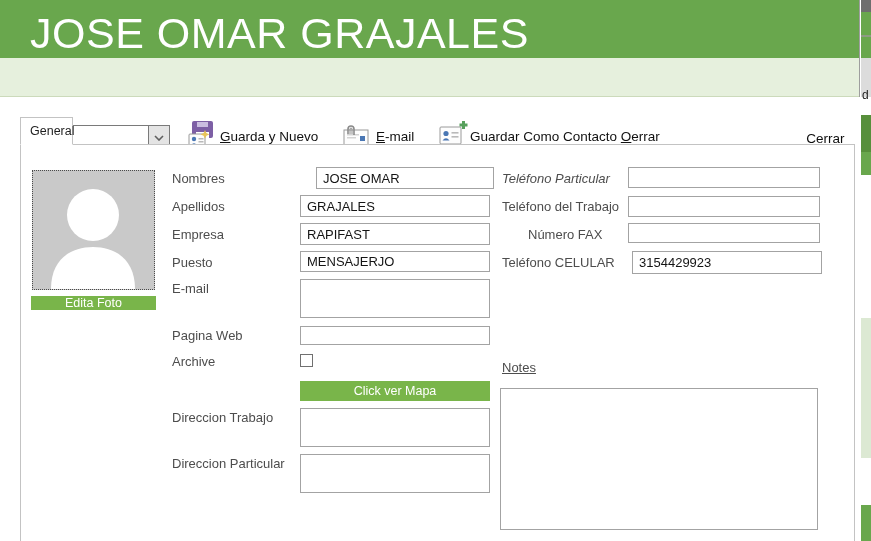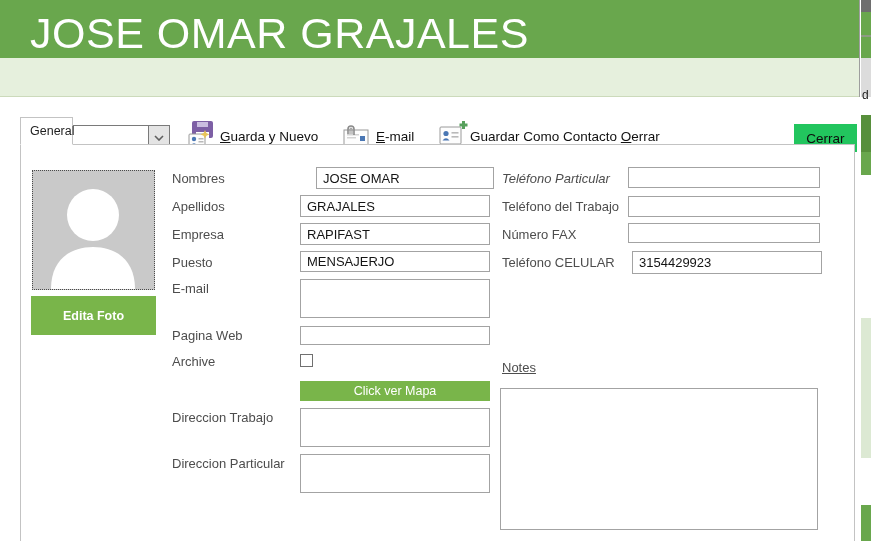--- a/index.html
+++ b/index.html
@@ -16,37 +16,37 @@
   .toolbar { position:absolute; left:0; top:58px; width:860px; height:39px;
              background:#e6f0dd; border-bottom:1px solid #ccdabb; }
   .tb-text { position:absolute; top:71px; font-size:13.5px; color:#111; white-space:nowrap; cursor:default; }
   .tb-text .key { text-decoration:underline; }
   .combo { position:absolute; left:68px; top:67px; width:102px; height:25px; background:#fff;
            border:1px solid #7a7a7a; }
   .combo-btn { position:absolute; right:0; top:0; width:21px; height:23px; background:#e4e4e4;
                border-left:1px solid #7a7a7a; display:flex; align-items:center; justify-content:center; }
   .combo-val { position:absolute; left:4px; top:3px; font-size:13px; color:#111; }
   .tb-icon { position:absolute; }
-  .close-btn { position:absolute; left:794px; top:66px; width:63px; height:28px; background:#22c55e;
+  .close-btn { position:absolute; left:794px; top:66px; width:63px; height:28px; background:#ffffff;
                border:none; font-family:inherit; font-size:13.5px; color:#0d0d0d; cursor:pointer; }
   .close-btn .key { text-decoration:underline; }
 
   
   .tab { position:absolute; left:20px; top:117px; width:53px; height:28px; background:#fff;
          border:1px solid #c3c3c3; border-bottom:1px solid #fff; z-index:3;
          font-size:12.5px; color:#1e1e1e; line-height:26px; padding-left:9px; cursor:pointer; }
   .panel { position:absolute; left:20px; top:144px; width:835px; height:410px;
            border:1px solid #c3c3c3; background:#fff; z-index:1; }
 
   
   .photo { position:absolute; left:32px; top:170px; width:123px; height:120px; background:#c9c9c9;
            border:1px dotted #4a4a4a; z-index:2; cursor:pointer; }
   .btn-green { position:absolute; background:#79b54a; border:none; color:#fff; font-family:inherit;
                font-size:12.5px; text-align:center; cursor:pointer; z-index:2; }
-  .edit-photo { left:31px; top:296px; width:125px; height:39px;font-weight:bold; }
+  .edit-photo { left:31px; top:296px; width:125px; height:14px; }
   .mapa { left:300px; top:381px; width:190px; height:20px; }
 
   
   .lbl { position:absolute; font-size:13px; color:#4d4d4d; white-space:nowrap; z-index:2; cursor:default; }
   .inp { position:absolute; border:1px solid #a3a3a3; background:#fff; font-family:inherit;
          font-size:13px; color:#141414; padding:0 6px; z-index:2; }
   textarea.inp { resize:none; padding:3px 6px; overflow:hidden; }
   .chk { position:absolute; left:300px; top:354px; width:13px; height:13px; background:#fff;
          border:1px solid #707070; z-index:2; cursor:pointer; }
 
@@ -147,21 +147,21 @@
   <input class="inp" style="left: 300px; top: 251px; width: 190px; height: 21px;" value="MENSAJERJO">
   <textarea class="inp" style="left: 300px; top: 279px; width: 190px; height: 39px;"></textarea>
   <input class="inp" style="left: 300px; top: 326px; width: 190px; height: 19px;" value="">
   <div class="chk"></div>
   <button class="btn-green mapa">Click ver Mapa</button>
   <textarea class="inp" style="left: 300px; top: 408px; width: 190px; height: 39px;"></textarea>
   <textarea class="inp" style="left: 300px; top: 454px; width: 190px; height: 39px;"></textarea>
 
   <span class="lbl" style="left:502px; top:171px;font-style:italic;">Teléfono Particular</span>
   <span class="lbl" style="left:502px; top:199px;text-align:center;">Teléfono del Trabajo</span>
-  <span class="lbl" style="left:502px; top:227px;text-align:center;">Número FAX</span>
+  <span class="lbl" style="left:528px; top:227px;text-align:center;">Número FAX</span>
   <span class="lbl" style="left:502px; top:255px;">Teléfono CELULAR</span>
   <span class="lbl" style="left:502px; top:360px;text-decoration:underline;">Notes</span>
 
   <input class="inp" style="left: 628px; top: 167px; width: 192px; height: 21px;" value="">
   <input class="inp" style="left: 628px; top: 196px; width: 192px; height: 21px;" value="">
   <input class="inp" style="left: 628px; top: 223px; width: 192px; height: 20px;" value="">
   <input class="inp" style="left: 632px; top: 251px; width: 190px; height: 23px;" value="3154429923">
   <textarea class="inp" style="left: 500px; top: 388px; width: 318px; height: 142px;"></textarea>
 
   <div class="divider-v"></div>

